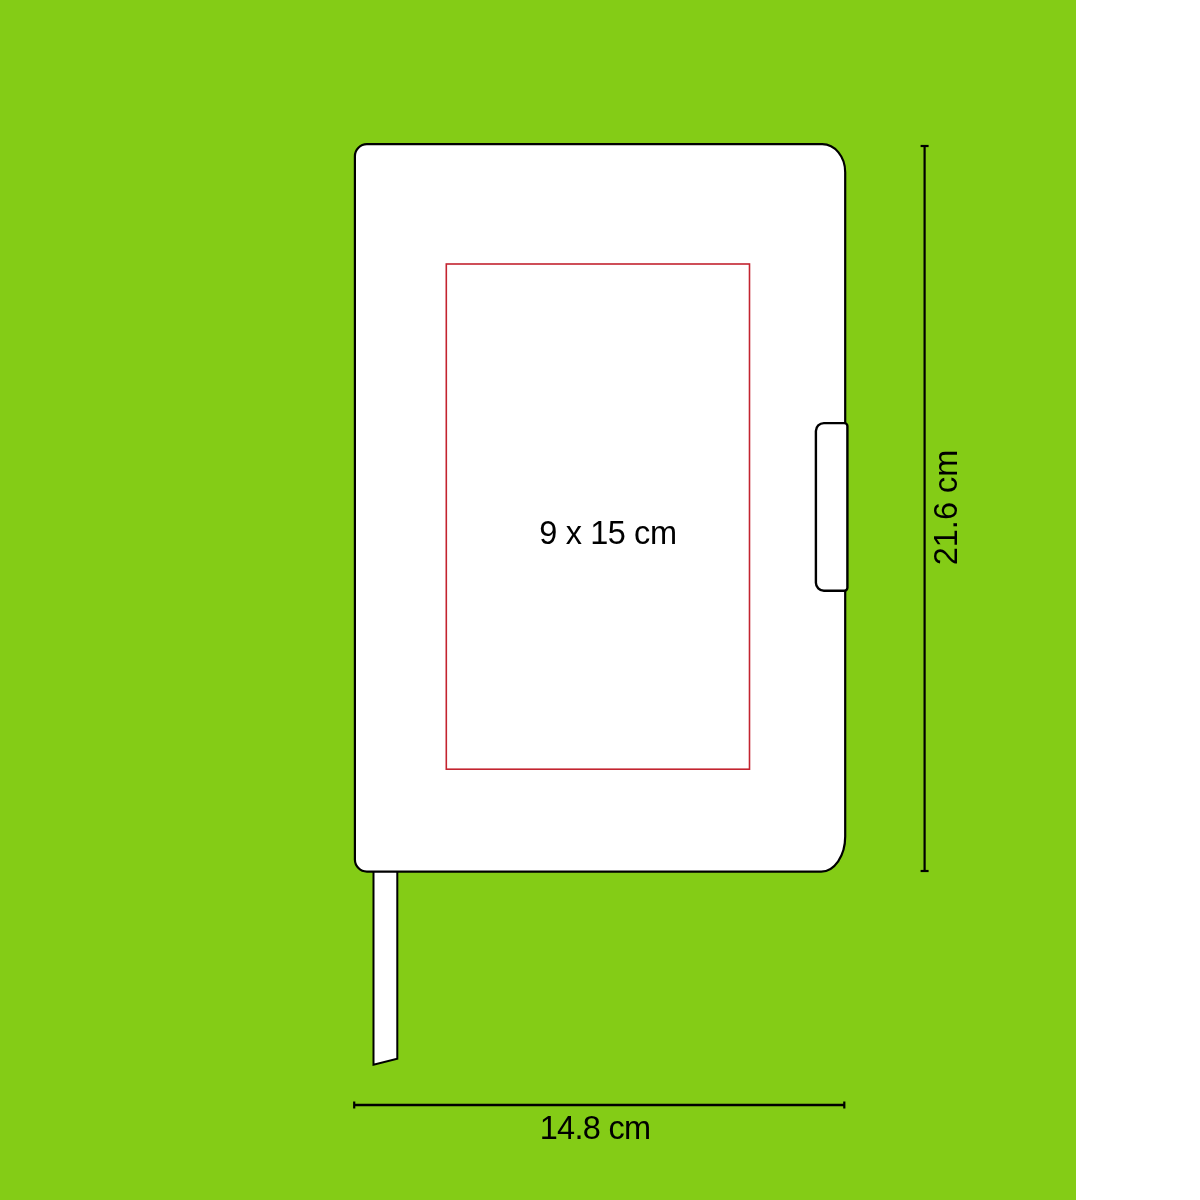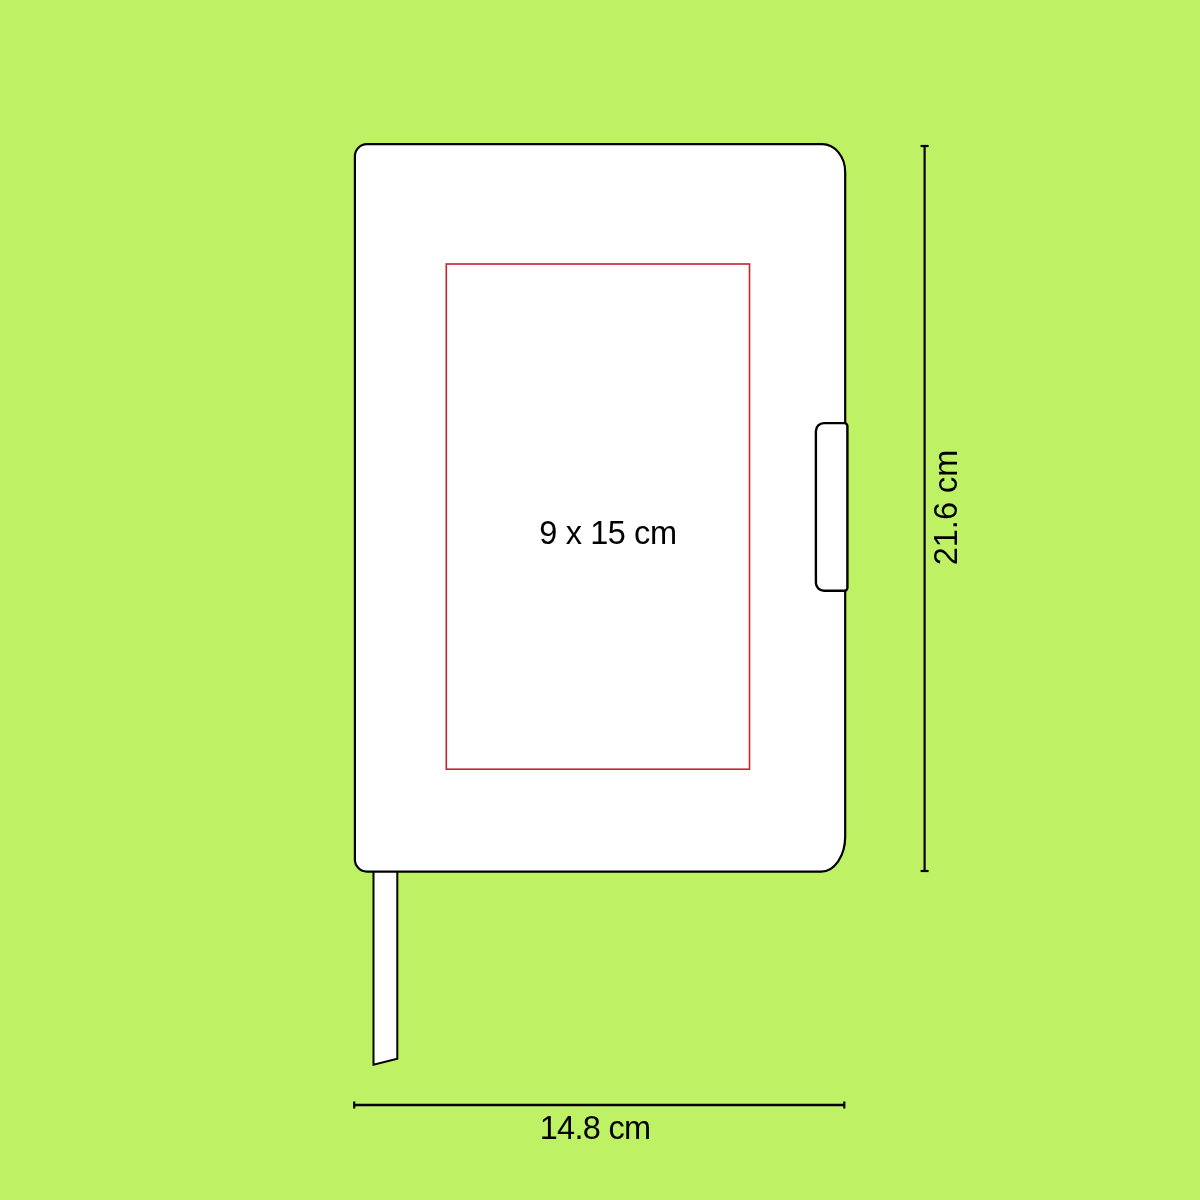--- a/index.html
+++ b/index.html
@@ -1,16 +1,16 @@
 <!DOCTYPE html>
 <html><head>
 <meta charset="utf-8">
 <style>
   html,body{margin:0;padding:0;background:#ffffff;}
-  .wrap{width:1200px;height:1200px;position:relative;overflow:hidden;background:#bef264;}
+  .wrap{width:1076px;height:1200px;position:relative;overflow:hidden;background:#84cc16;}
   svg{position:absolute;top:0;left:0;}
   text{font-family:"Liberation Sans", sans-serif;fill:#000;}
 </style>
 </head>
 <body>
 <div class="wrap">
 <svg width="1200" height="1200" viewBox="0 0 1200 1200">
 
   <path d="M 373.5 869 V 1064.8 L 397.3 1058.7 V 869" fill="#ffffff" stroke="#000" stroke-width="2"></path>
 

